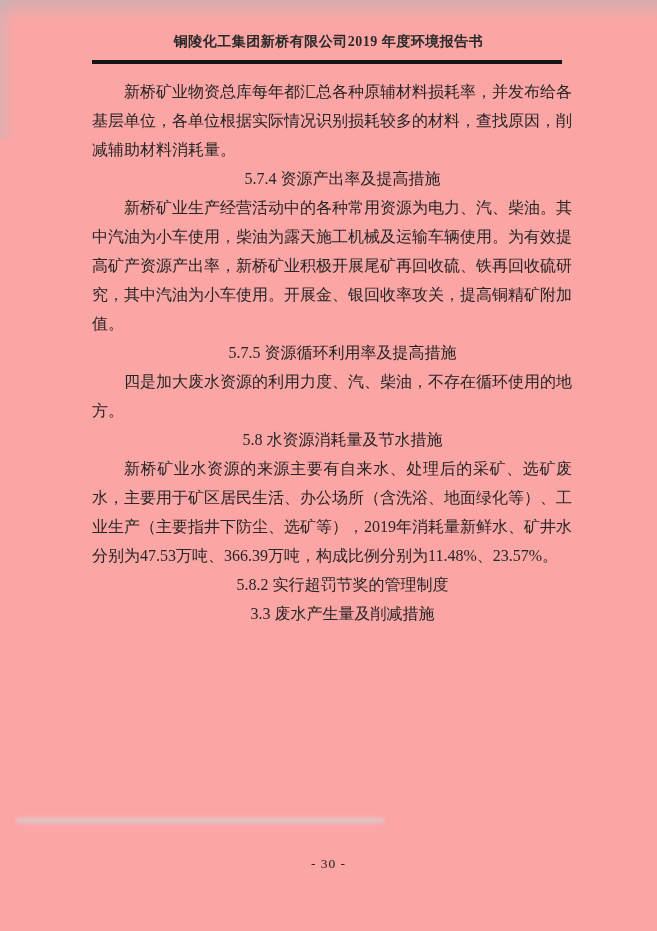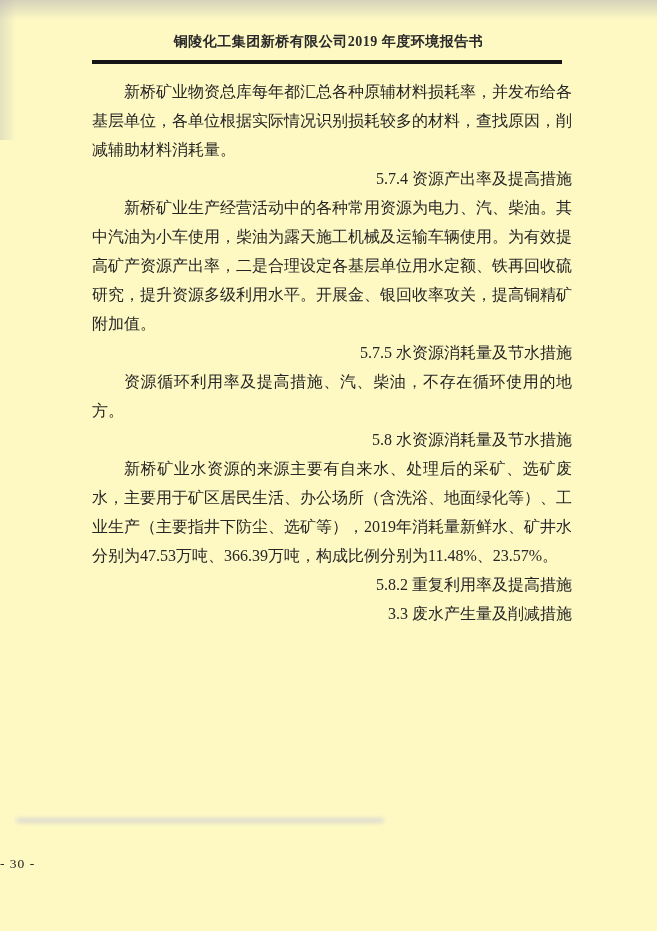--- a/index.html
+++ b/index.html
@@ -4,21 +4,21 @@
 <style>
   html, body {
     margin: 0;
     padding: 0;
     background: #ffffff;
   }
   .page {
     position: relative;
     width: 657px;
     height: 931px;
-    background: #fef9c3;
+    background: #fca5a5;
     overflow: hidden;
     font-family: "Liberation Serif", "DejaVu Serif", serif;
     color: #262626;
   }
   
   .artifact-top {
     position: absolute;
     top: 0; left: 0;
     width: 100%; height: 20px;
     background: linear-gradient(to bottom, rgba(178,178,178,0.55), rgba(255,255,255,0));
@@ -68,55 +68,55 @@
     font-size: 16px;
     line-height: 29px;
     margin: 0;
   }
   .para {
     text-align: justify;
     text-justify: inter-ideograph;
     text-indent: 32px;
   }
   .heading {
-    text-align: right;
+    text-align: center;
     text-indent: 21px;
   }
   
   .footer {
     position: absolute;
     top: 856px; left: 0;
     width: 100%;
-    text-align: left;
+    text-align: center;
     font-size: 13.5px;
     color: #222222;
     letter-spacing: 1px;
   }
 </style>
 </head>
 <body>
 
 <div class="page">
 
   <div class="artifact-top"></div>
   <div class="artifact-corner"></div>
   <div class="artifact-smudge"></div>
 
   <div class="header-title">铜陵化工集团新桥有限公司2019 年度环境报告书</div>
   <div class="header-rule"></div>
 
   <div class="content">
     <p class="block para">新桥矿业物资总库每年都汇总各种原辅材料损耗率，并发布给各基层单位，各单位根据实际情况识别损耗较多的材料，查找原因，削减辅助材料消耗量。</p>
     <p class="block heading">5.7.4 资源产出率及提高措施</p>
-    <p class="block para">新桥矿业生产经营活动中的各种常用资源为电力、汽、柴油。其中汽油为小车使用，柴油为露天施工机械及运输车辆使用。为有效提高矿产资源产出率，二是合理设定各基层单位用水定额、铁再回收硫研究，提升资源多级利用水平。开展金、银回收率攻关，提高铜精矿附加值。</p>
-    <p class="block heading">5.7.5 水资源消耗量及节水措施</p>
-    <p class="block para">资源循环利用率及提高措施、汽、柴油，不存在循环使用的地方。</p>
+    <p class="block para">新桥矿业生产经营活动中的各种常用资源为电力、汽、柴油。其中汽油为小车使用，柴油为露天施工机械及运输车辆使用。为有效提高矿产资源产出率，新桥矿业积极开展尾矿再回收硫、铁再回收硫研究，其中汽油为小车使用。开展金、银回收率攻关，提高铜精矿附加值。</p>
+    <p class="block heading">5.7.5 资源循环利用率及提高措施</p>
+    <p class="block para">四是加大废水资源的利用力度、汽、柴油，不存在循环使用的地方。</p>
     <p class="block heading">5.8  水资源消耗量及节水措施</p>
     <p class="block para">新桥矿业水资源的来源主要有自来水、处理后的采矿、选矿废水，主要用于矿区居民生活、办公场所（含洗浴、地面绿化等）、工业生产（主要指井下防尘、选矿等），2019年消耗量新鲜水、矿井水分别为47.53万吨、366.39万吨，构成比例分别为11.48%、23.57%。</p>
-    <p class="block heading">5.8.2 重复利用率及提高措施</p>
+    <p class="block heading">5.8.2 实行超罚节奖的管理制度</p>
     <p class="block heading">3.3 废水产生量及削减措施</p>
   </div>
 
   <div class="footer">
     <span>- 30 -</span>
   </div>
 
 </div>
 
 </body></html>

